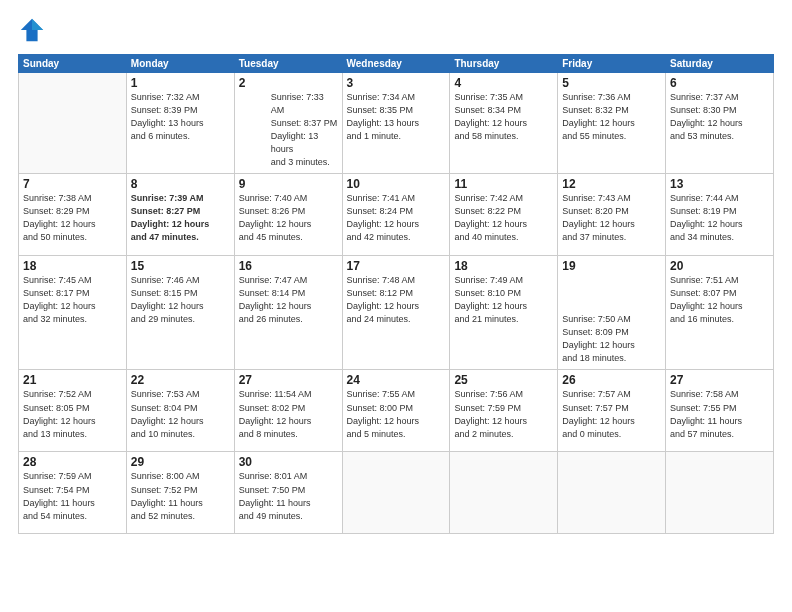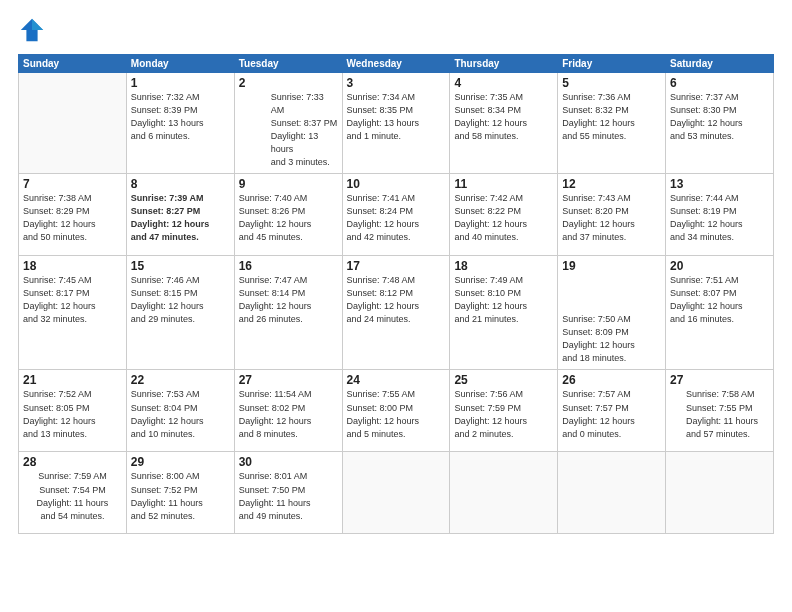--- a/index.html
+++ b/index.html
@@ -310,30 +310,30 @@
           </td>
           <td>
             <span class="day-num">26</span>
             <div class="day-info" style="white-space: pre-line;">Sunrise: 7:57 AM
 Sunset: 7:57 PM
 Daylight: 12 hours
 and 0 minutes.</div>
           </td>
           <td>
             <span class="day-num">27</span>
-            <div class="day-info" style="white-space: pre-line; margin-left: 16px;">Sunrise: 7:58 AM
+            <div class="day-info" style="white-space: pre-line;">Sunrise: 7:58 AM
 Sunset: 7:55 PM
 Daylight: 11 hours
 and 57 minutes.</div>
           </td>
         </tr>
         <tr>
           <td>
             <span class="day-num">28</span>
-            <div class="day-info" style="white-space: pre-line; text-align: center;">Sunrise: 7:59 AM
+            <div class="day-info" style="white-space: pre-line;">Sunrise: 7:59 AM
 Sunset: 7:54 PM
 Daylight: 11 hours
 and 54 minutes.</div>
           </td>
           <td>
             <span class="day-num">29</span>
             <div class="day-info" style="white-space: pre-line;">Sunrise: 8:00 AM
 Sunset: 7:52 PM
 Daylight: 11 hours
 and 52 minutes.</div>

